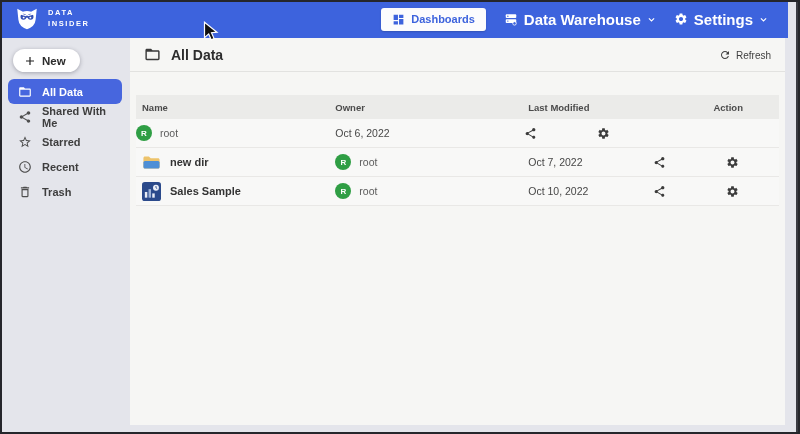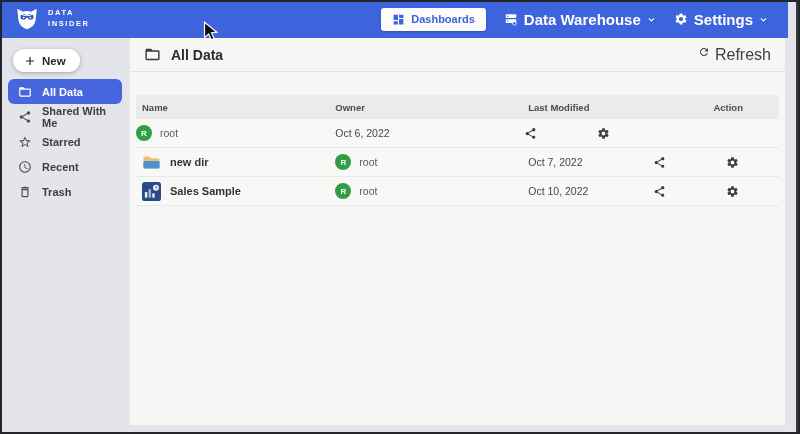--- a/index.html
+++ b/index.html
@@ -57,22 +57,22 @@
   
   .card {
     position:absolute; left:130px; top:38px; right:15px; bottom:9px;
     background:#f6f6f4;
   }
   .card-head {
     height:34px; display:flex; align-items:center; padding:0 14px;
     border-bottom:1px solid #e2e2e0;
   }
   .card-title { font-size:14px; font-weight:bold; color:#2d2d2d; margin-left:10px; }
-  .refresh { margin-left:auto; display:flex; align-items:flex-start; gap:5px;
-    font-size:16px; font-weight:500; color:#3f3f3f; cursor:pointer; }
+  .refresh { margin-left:auto; display:flex; align-items:flex-end; gap:5px;
+    font-size:10px; font-weight:500; color:#3f3f3f; cursor:pointer; }
 
   .table { margin:23px 6px 0 6px; }
   .t-head, .t-row {
     display:grid; grid-template-columns:31% 30% 19% 20%; align-items:center;
   }
   .t-head {
     background:#ebebe9; height:24px; font-size:9.5px; font-weight:bold; color:#4b4b4b;
   }
   .t-head .c-name { padding-left:6px; }
   .t-head .c-action { text-align:right; padding-right:36px; }

